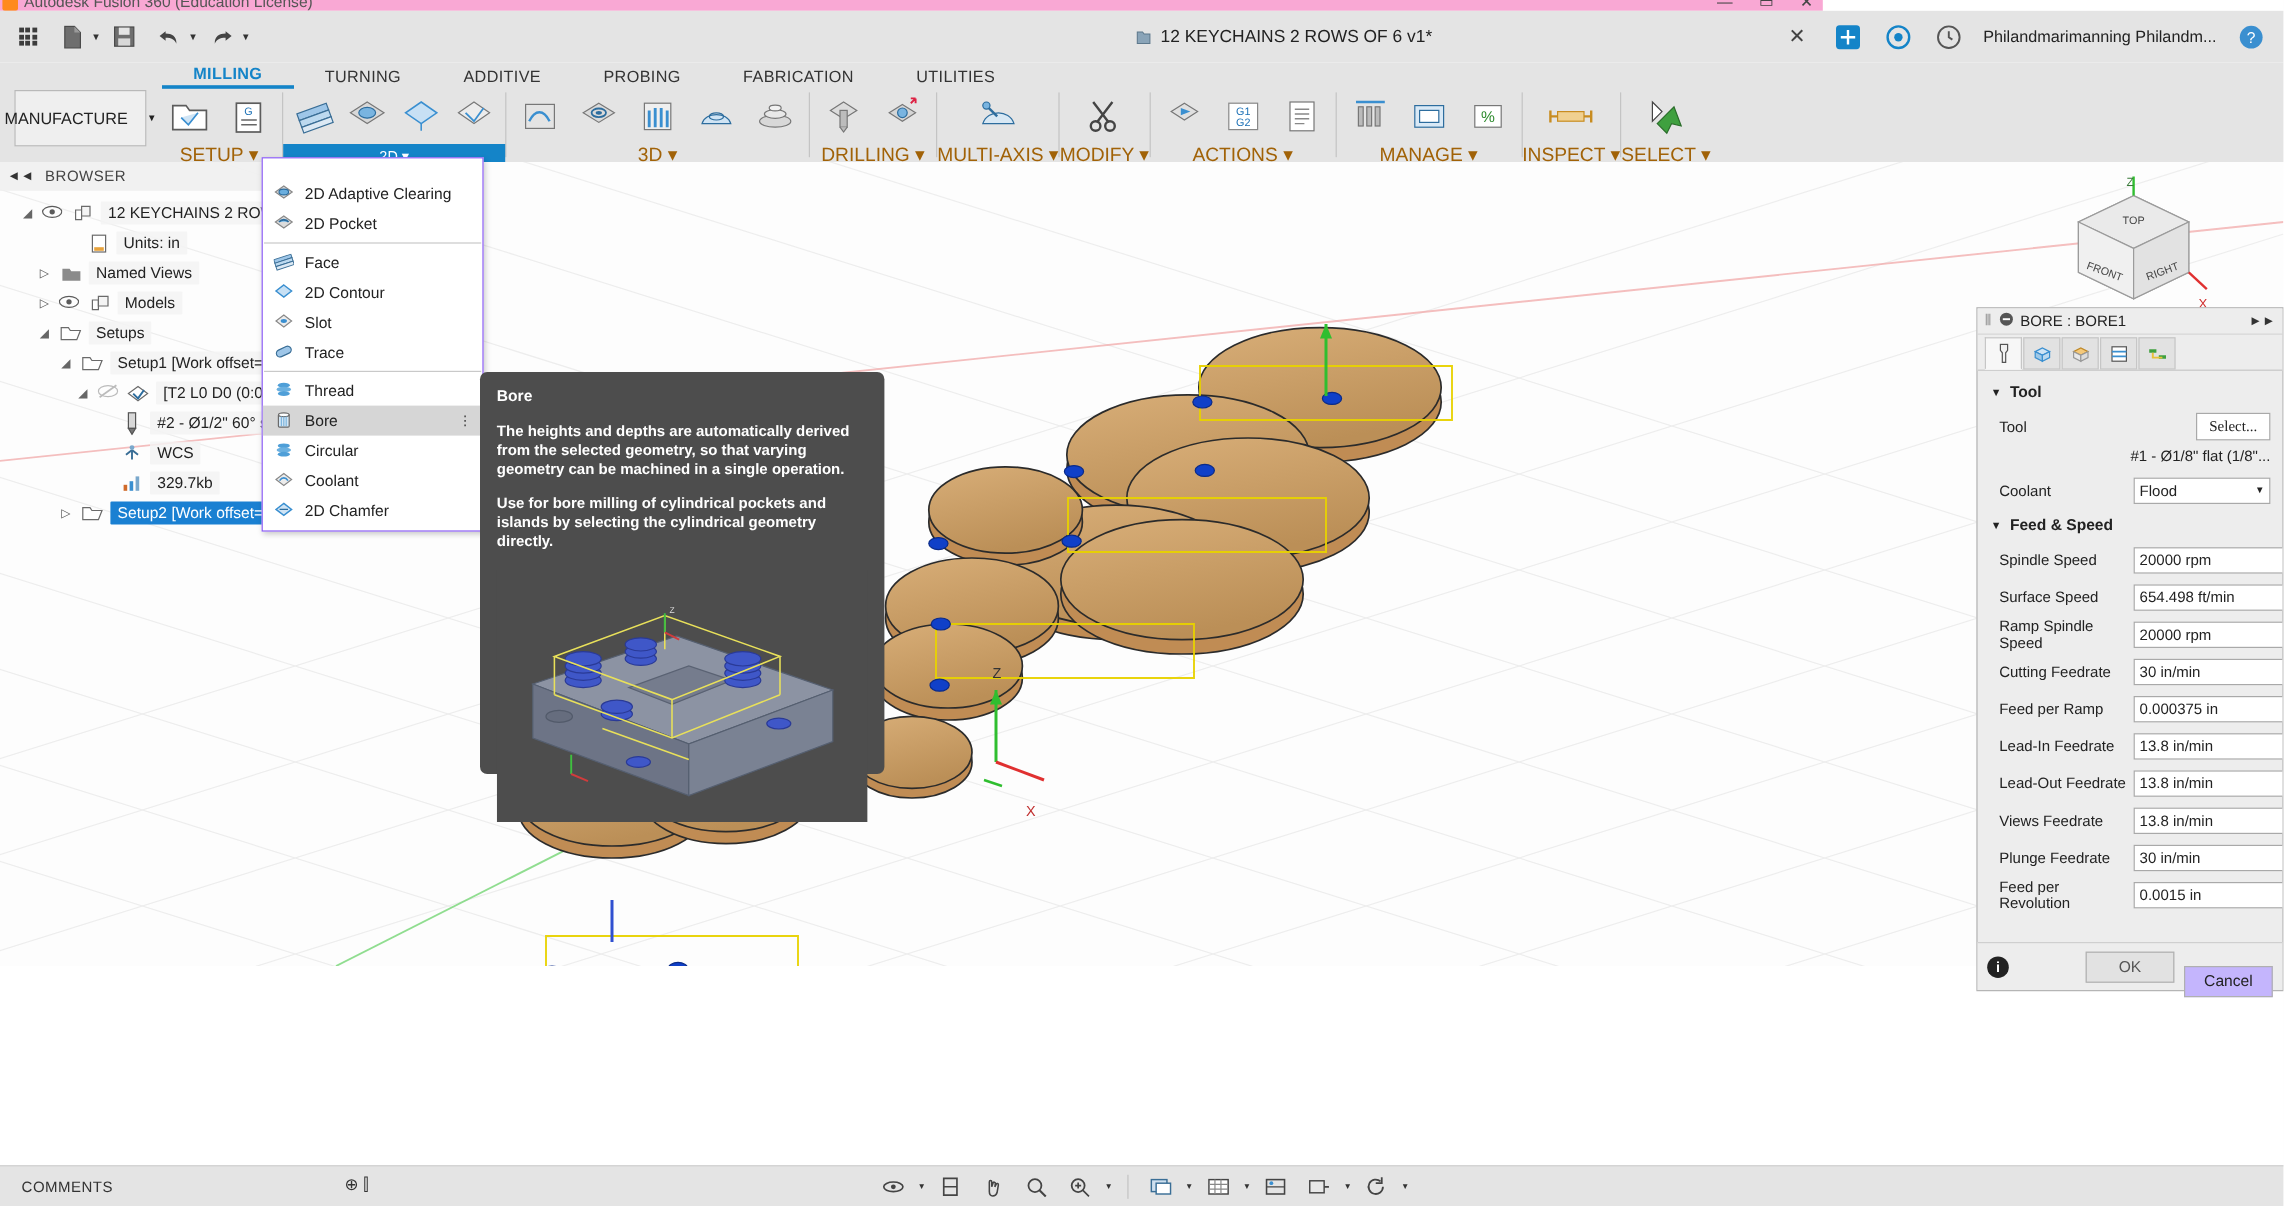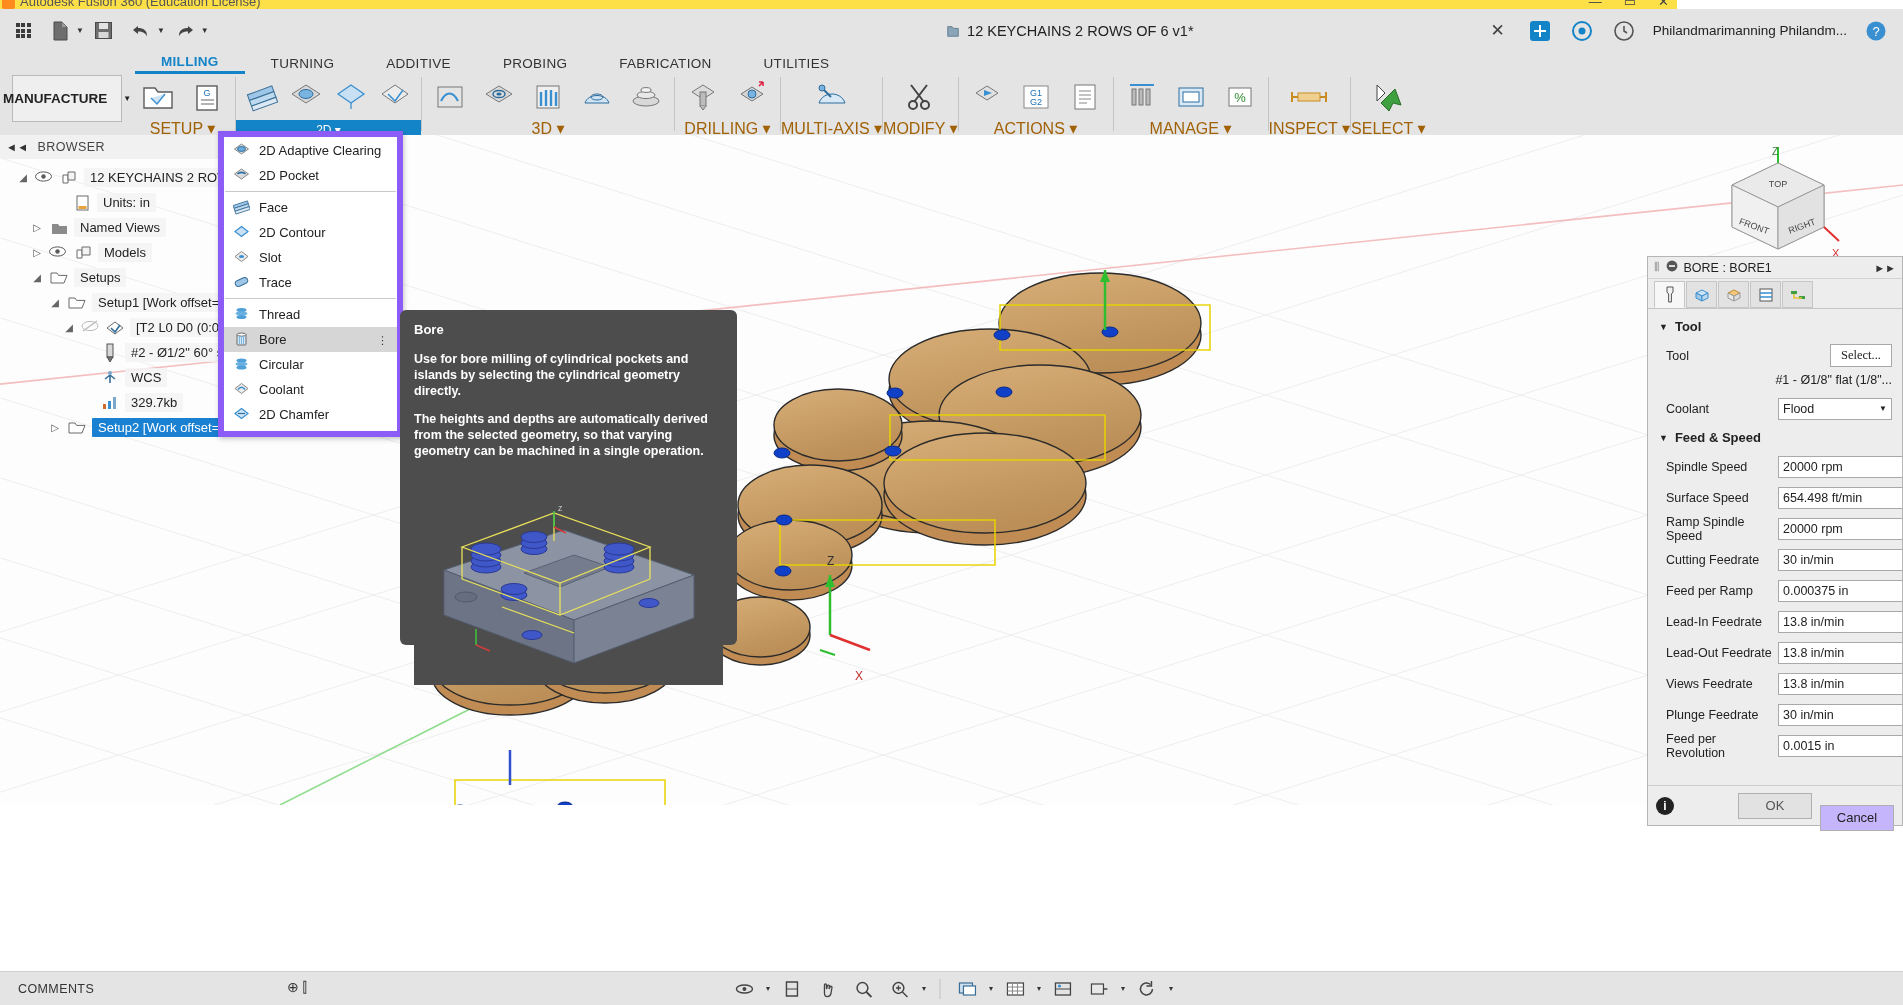--- a/index.html
+++ b/index.html
@@ -8,22 +8,22 @@
     font-family: "Liberation Sans", sans-serif;
     font-size: 13px;
     color: #222;
     overflow: hidden;
     position: relative;
     background: #fff;
   }
 
   
   .titlebar {
-    position: absolute; top: 0; left: 0; width: 1677px; height: 9px;
-    background: #fde047;
+    position: absolute; top: 0; left: 0; width: 1519px; height: 9px;
+    background: #f9a8d4;
   }
   .titlebar-text {
     position: absolute; top: -6px; left: 20px;
     font-size: 13px; color: #555; white-space: nowrap;
   }
   .titlebar-appicon {
     position: absolute; top: -4px; left: 2px; width: 13px; height: 13px;
     background: #ff8a1e; border-radius: 2px;
   }
   .win-btns { position: absolute; top: -6px; right: 8px; display: flex; gap: 22px; color: #444; font-size: 13px; }
@@ -68,21 +68,21 @@
   .ribbon-body { position: absolute; top: 20px; left: 0; width: 1903px; height: 63px; display: flex; }
   .rgroup { display: flex; flex-direction: column; align-items: center; justify-content: space-between; height: 63px; position: relative; }
   .rgroup-items { display: flex; align-items: flex-start; height: 47px; padding: 2px 4px 0; gap: 1px; }
   .rgroup-label { font-size: 16px; color: #a16207; padding-bottom: 2px; white-space: nowrap; text-decoration: underline; }
   .rgroup-sep { width: 1px; background: #c4c4c4; height: 54px; align-self: center; }
   .ritem { width: 48px; height: 45px; display: flex; align-items: center; justify-content: center; cursor: pointer; }
   .ritem.wide { width: 56px; }
   .manufacture-btn {
     width: 110px; height: 47px; border: 1px solid #b9b9b9; background: #efefef;
     display: flex; align-items: center; justify-content: center; gap: 16px;
-    font-size: 13.5px; font-weight: bold; color: #222; margin: 3px 8px 0 12px; cursor: pointer;
+    font-size: 13.5px; font-weight: normal; color: #222; margin: 3px 8px 0 12px; cursor: pointer;
   }
   .twod-active {
     background: #1484c8; color: #fff; font-size: 12px; text-align: center;
     padding: 3px 0; width: 100%; margin-top: 1px; cursor: pointer;
   }
 
   
   .browser {
     position: absolute; top: 135px; left: 0; width: 306px; height: 660px;
     z-index: 6; pointer-events: auto;
@@ -100,23 +100,23 @@
   .tnode .lbl { background: rgba(243,243,243,0.85); padding: 2px 6px; border-radius: 1px; }
   .tnode.sel .lbl { background: #1a80d2; color: #fff; }
   .arrow { width: 14px; display: inline-block; text-align: center; color: #555; font-size: 10px; }
   .arrow.filled { color: #666; }
   .eye { width: 19px; display: inline-block; }
   .ticon { width: 20px; display: inline-flex; align-items: center; justify-content: center; }
 
   
   .flyout {
     position: absolute; top: 131px; left: 218px; width: 185px;
-    background: #fff; border: 6px solid #8b5cf6; z-index: 30;
+    background: #fff; border: 1px solid #8b5cf6; z-index: 30;
     box-shadow: 1px 2px 5px rgba(0,0,0,.22);
-    padding: 1px 0 4px;
+    padding: 17px 0 4px;
   }
   .fitem {
     display: flex; align-items: center; height: 25px; gap: 9px; padding-left: 9px;
     font-size: 13px; color: #222; cursor: pointer; position: relative;
   }
   .fitem.active { background: #d6d6d6; }
   .fsep { height: 1px; background: #c9c9c9; margin: 3px 1px; }
   .fdots { position: absolute; right: 9px; color: #333; font-size: 11px; line-height: 4px; }
 
   
@@ -899,22 +899,22 @@
     <svg width="17" height="15" viewBox="0 0 17 15">
         <path d="M8.5 1.5l6.5 5-6.5 5-6.5-5z" fill="#cfe4f5" stroke="#3a8fd0" stroke-width="1.2"></path>
         <path d="M5 6.5h7" stroke="#2d6d9e" stroke-width="1.2"></path>
       </svg>
     <span>2D Chamfer</span>
   </div>
 </div>
 
 <div class="tooltip">
   <div class="tt-title">Bore</div>
+  <div class="tt-p">The heights and depths are automatically derived from the selected geometry, so that varying geometry can be machined in a single operation.</div>
   <div class="tt-p">Use for bore milling of cylindrical pockets and islands by selecting the cylindrical geometry directly.</div>
-  <div class="tt-p">The heights and depths are automatically derived from the selected geometry, so that varying geometry can be machined in a single operation.</div>
   <svg class="tt-img" viewBox="0 0 309 210">
     <rect width="309" height="210" fill="#4d4d4d"></rect>
 
     <g>
       <path d="M30 95 L150 55 L280 100 L160 145 Z" fill="#8c93a3" stroke="#555f70"></path>
       <path d="M30 95 L30 140 L160 188 L160 145 Z" fill="#6d7486" stroke="#555f70"></path>
       <path d="M160 145 L160 188 L280 143 L280 100 Z" fill="#7a8293" stroke="#555f70"></path>
 
       <path d="M110 98 L160 80 L196 92 L146 112 Z" fill="#757c8d" stroke="#5a6273"></path>
 

